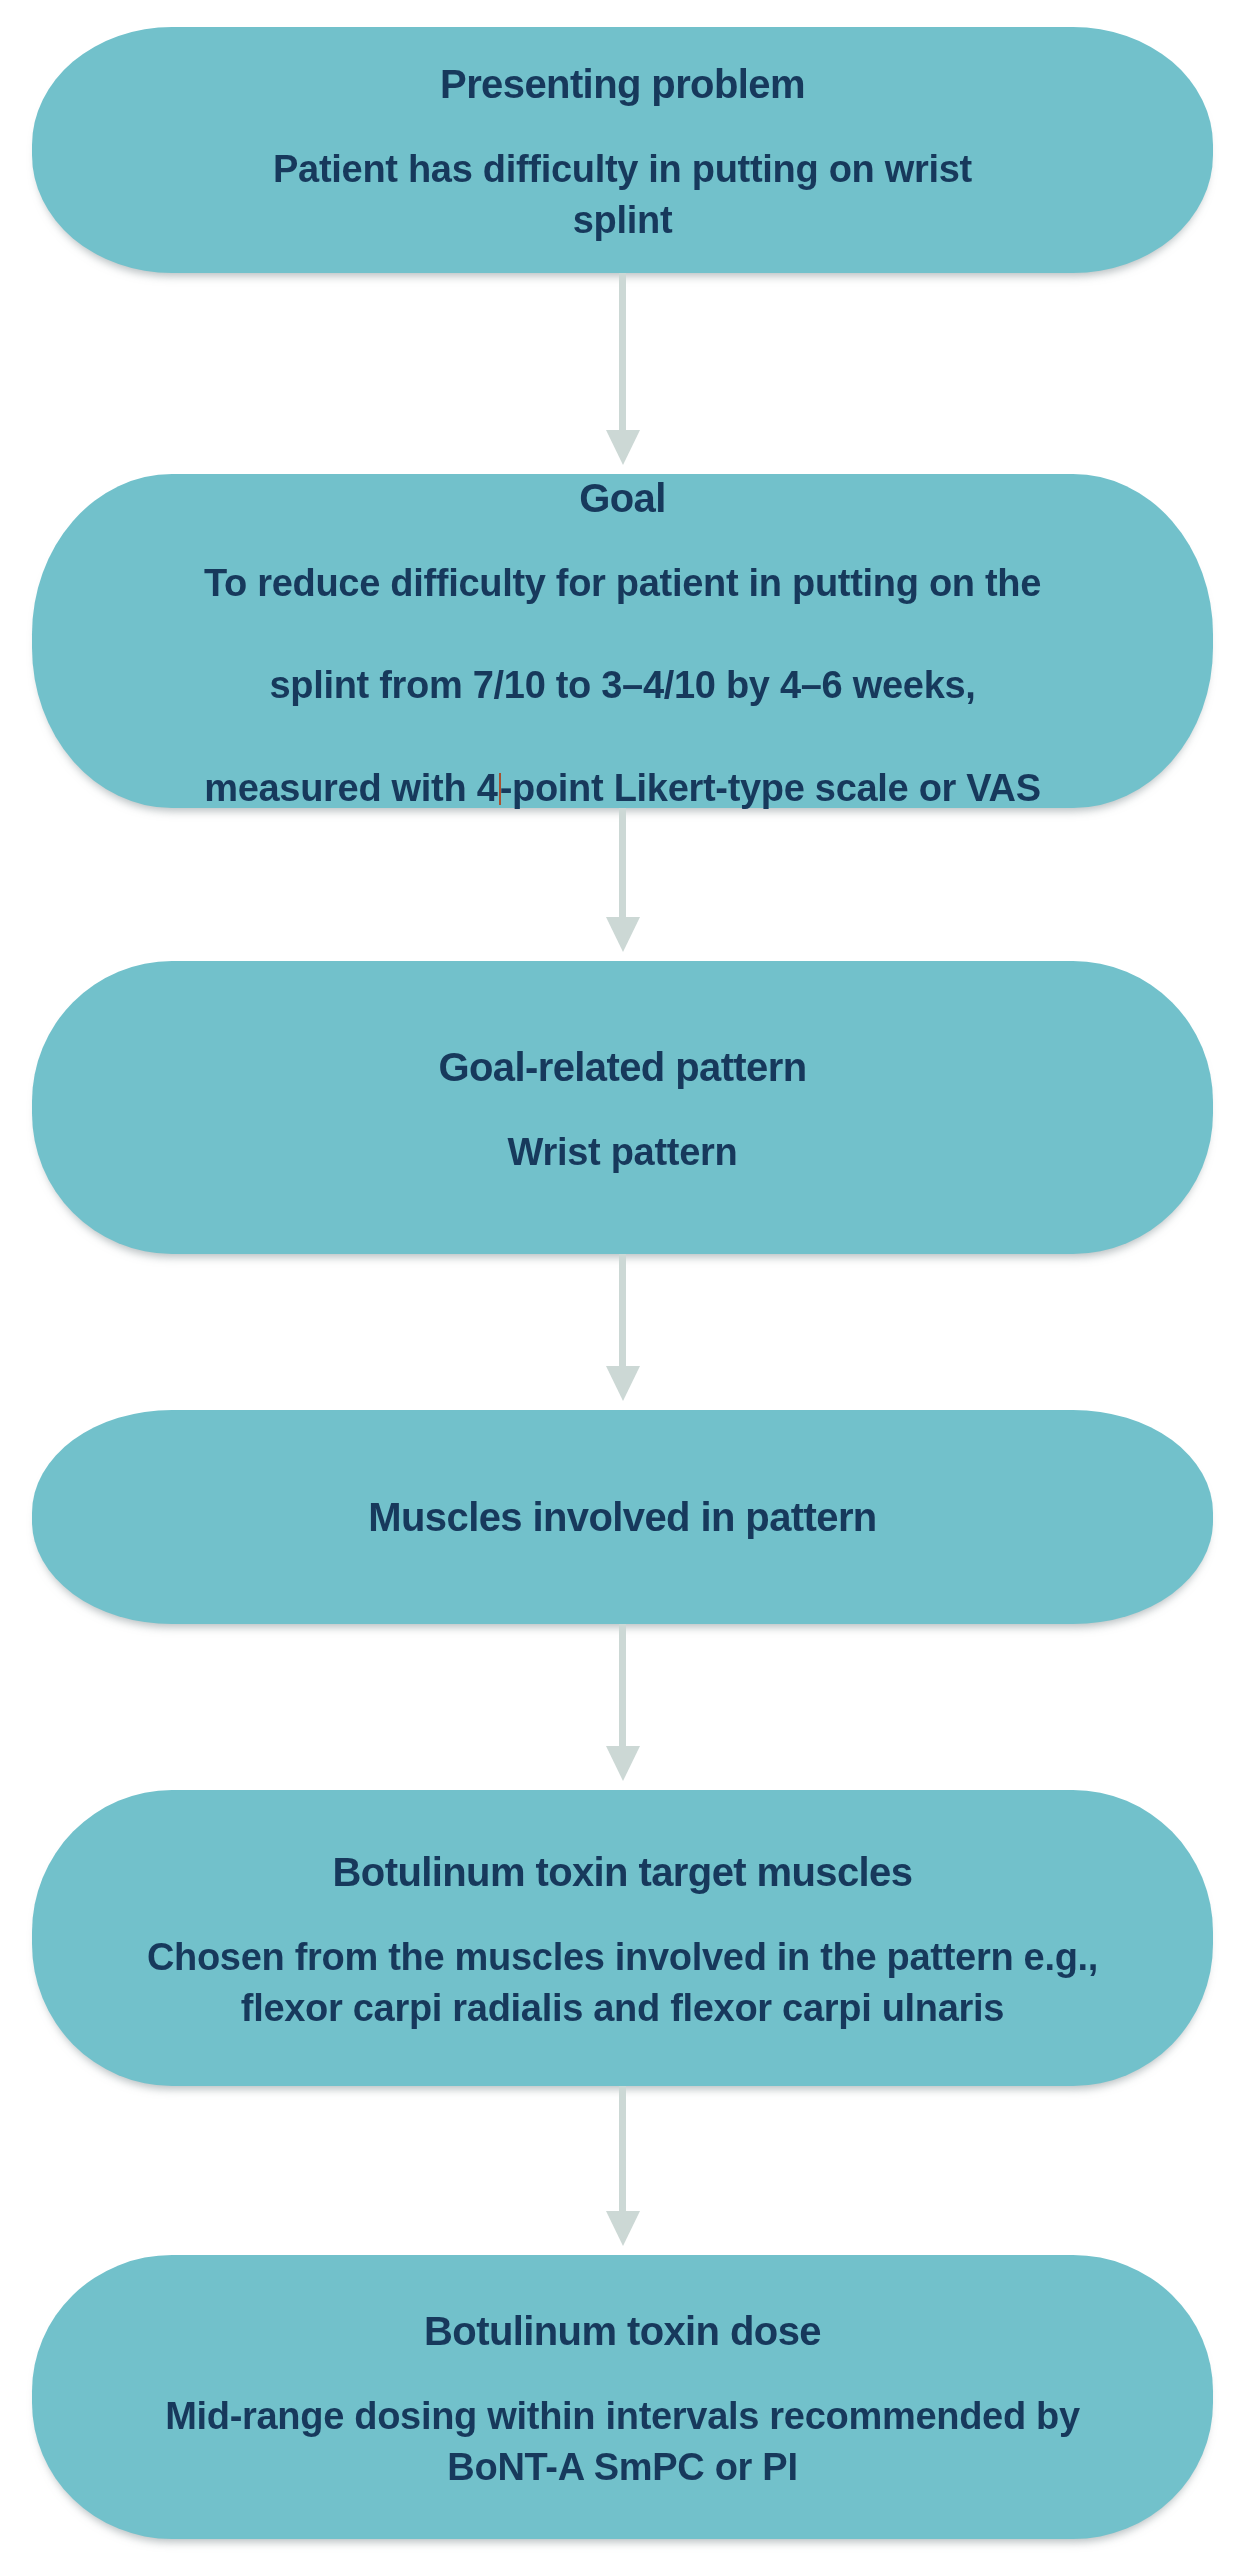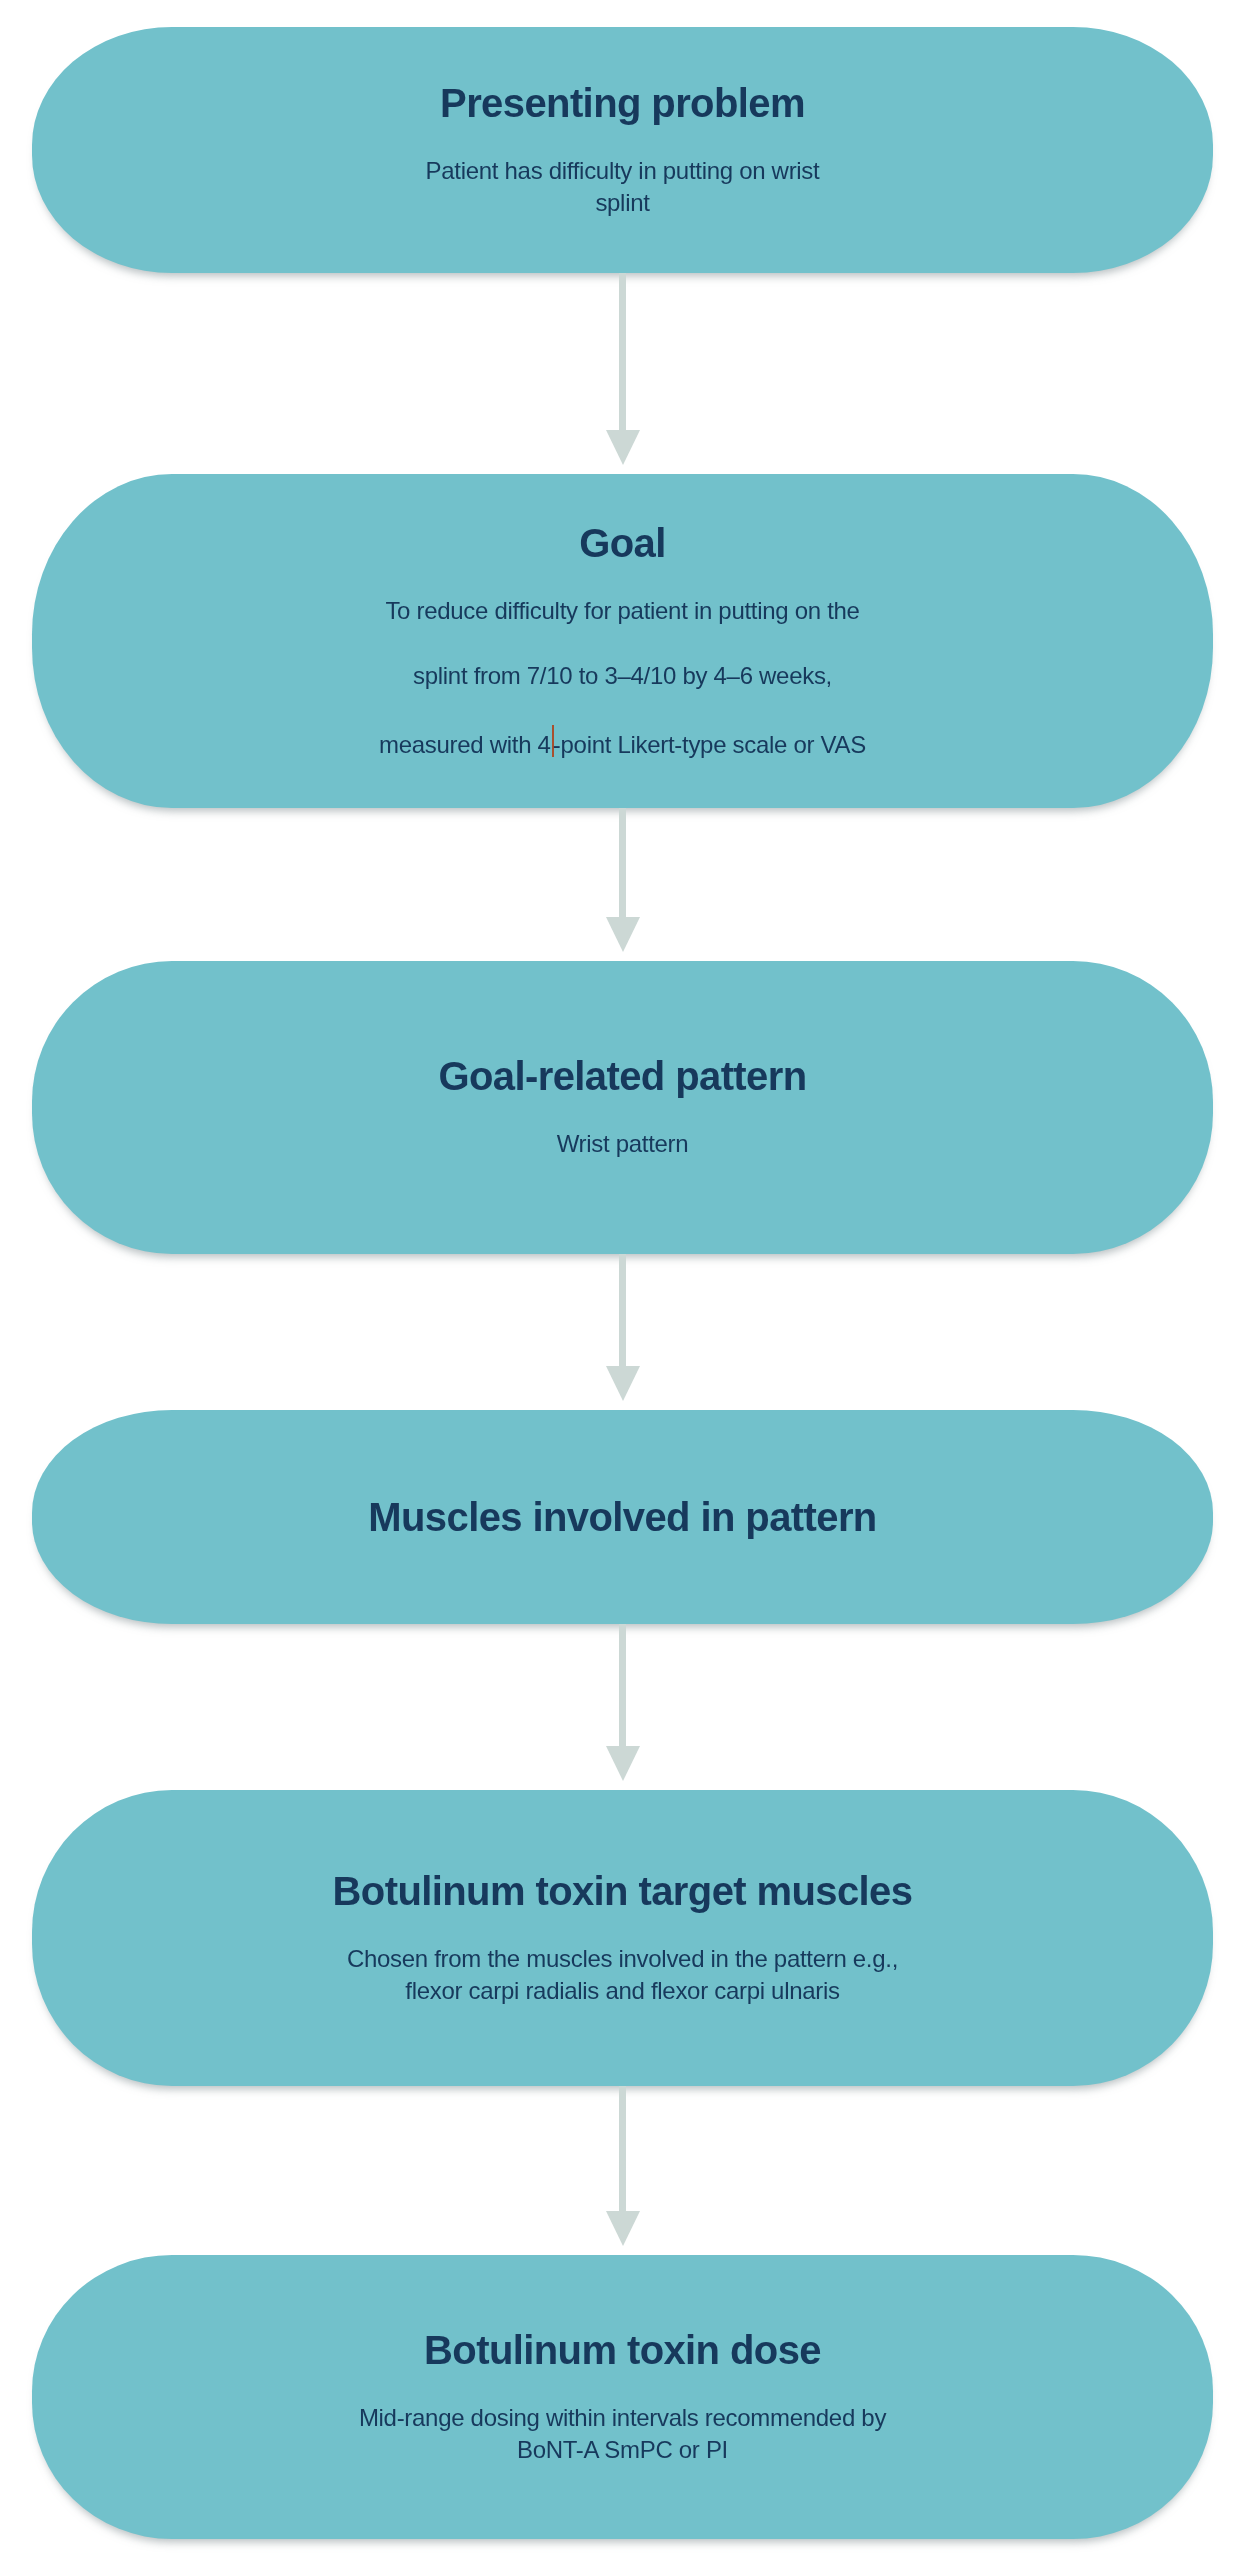--- a/index.html
+++ b/index.html
@@ -28,31 +28,31 @@
     justify-content:center;
     align-items:center;
     gap:30px;
     background:var(--box-fill);
     border-radius:140px / 48%;
     box-shadow:0 7.8px 9px -4.5px rgba(125,138,142,0.55);
     padding:17px 73px;
     text-align:center;
   }
   .box-title{
-    margin:0;
+    margin:8px;
     font-size:40px;
     font-weight:700;
     letter-spacing:-0.6px;
     line-height:1.1;
     color:var(--ink);
   }
   .box-body{
     margin:0;
-    font-size:24px;
-    font-weight:400;
+    font-size:38px;
+    font-weight:700;
     letter-spacing:-0.3px;
     line-height:1.35;
     color:var(--ink);
     white-space:pre-line;
   }
   .arrow{
     flex:0 0 auto;
     display:flex;
     flex-direction:column;
     align-items:center;

